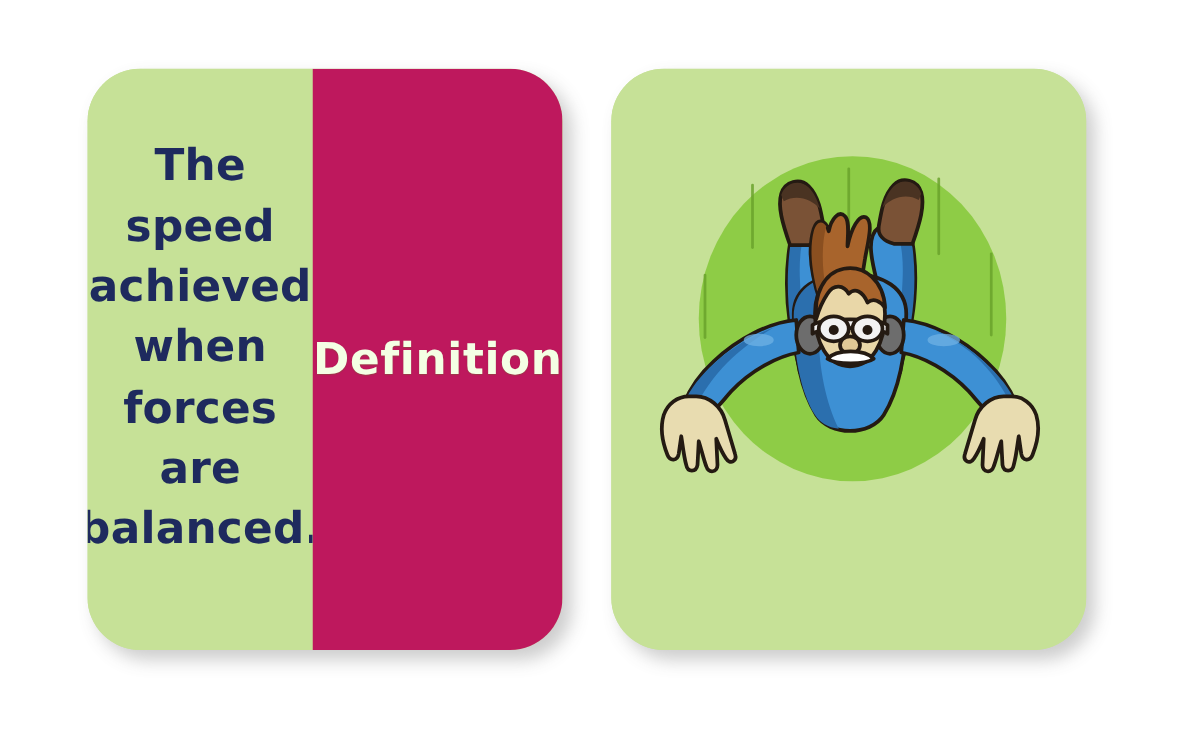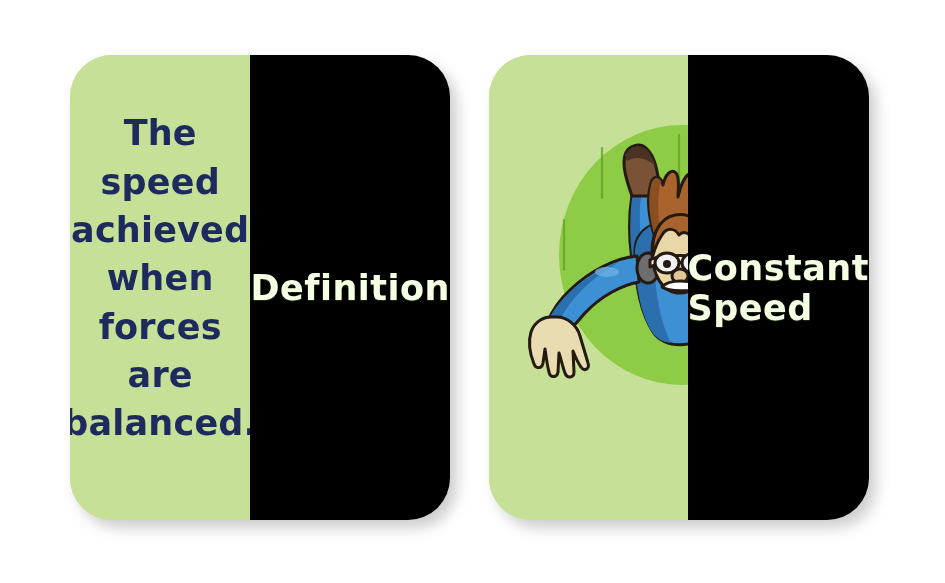--- a/index.html
+++ b/index.html
@@ -42,21 +42,21 @@
     flex: 1 1 auto;
     background: #c6e197;
     display: flex;
     align-items: center;
     justify-content: center;
     overflow: hidden;
   }
 
   .card-footer {
     flex: 0 0 80px;
-    background: #000000;
+    background: #be185d;
     display: flex;
     align-items: center;
     justify-content: flex-end;
   }
 
   .footer-label {
     color: #f4ffe4;
     font-size: 35px;
     font-weight: 700;
     letter-spacing: 0.5px;
@@ -182,18 +182,15 @@
 
             <path fill="#ffffff" d="M173 232 C180 224 203 224 210 232 C203 237 180 237 173 232 Z"></path>
 
           </g>
         </svg>
       </div>
 
       <div class="definition-text"></div>
     </div>
 
-    <div class="card-footer">
-      <span class="footer-label">Constant Speed</span>
-    </div>
   </div>
 
 </div>
 
 </body></html>

